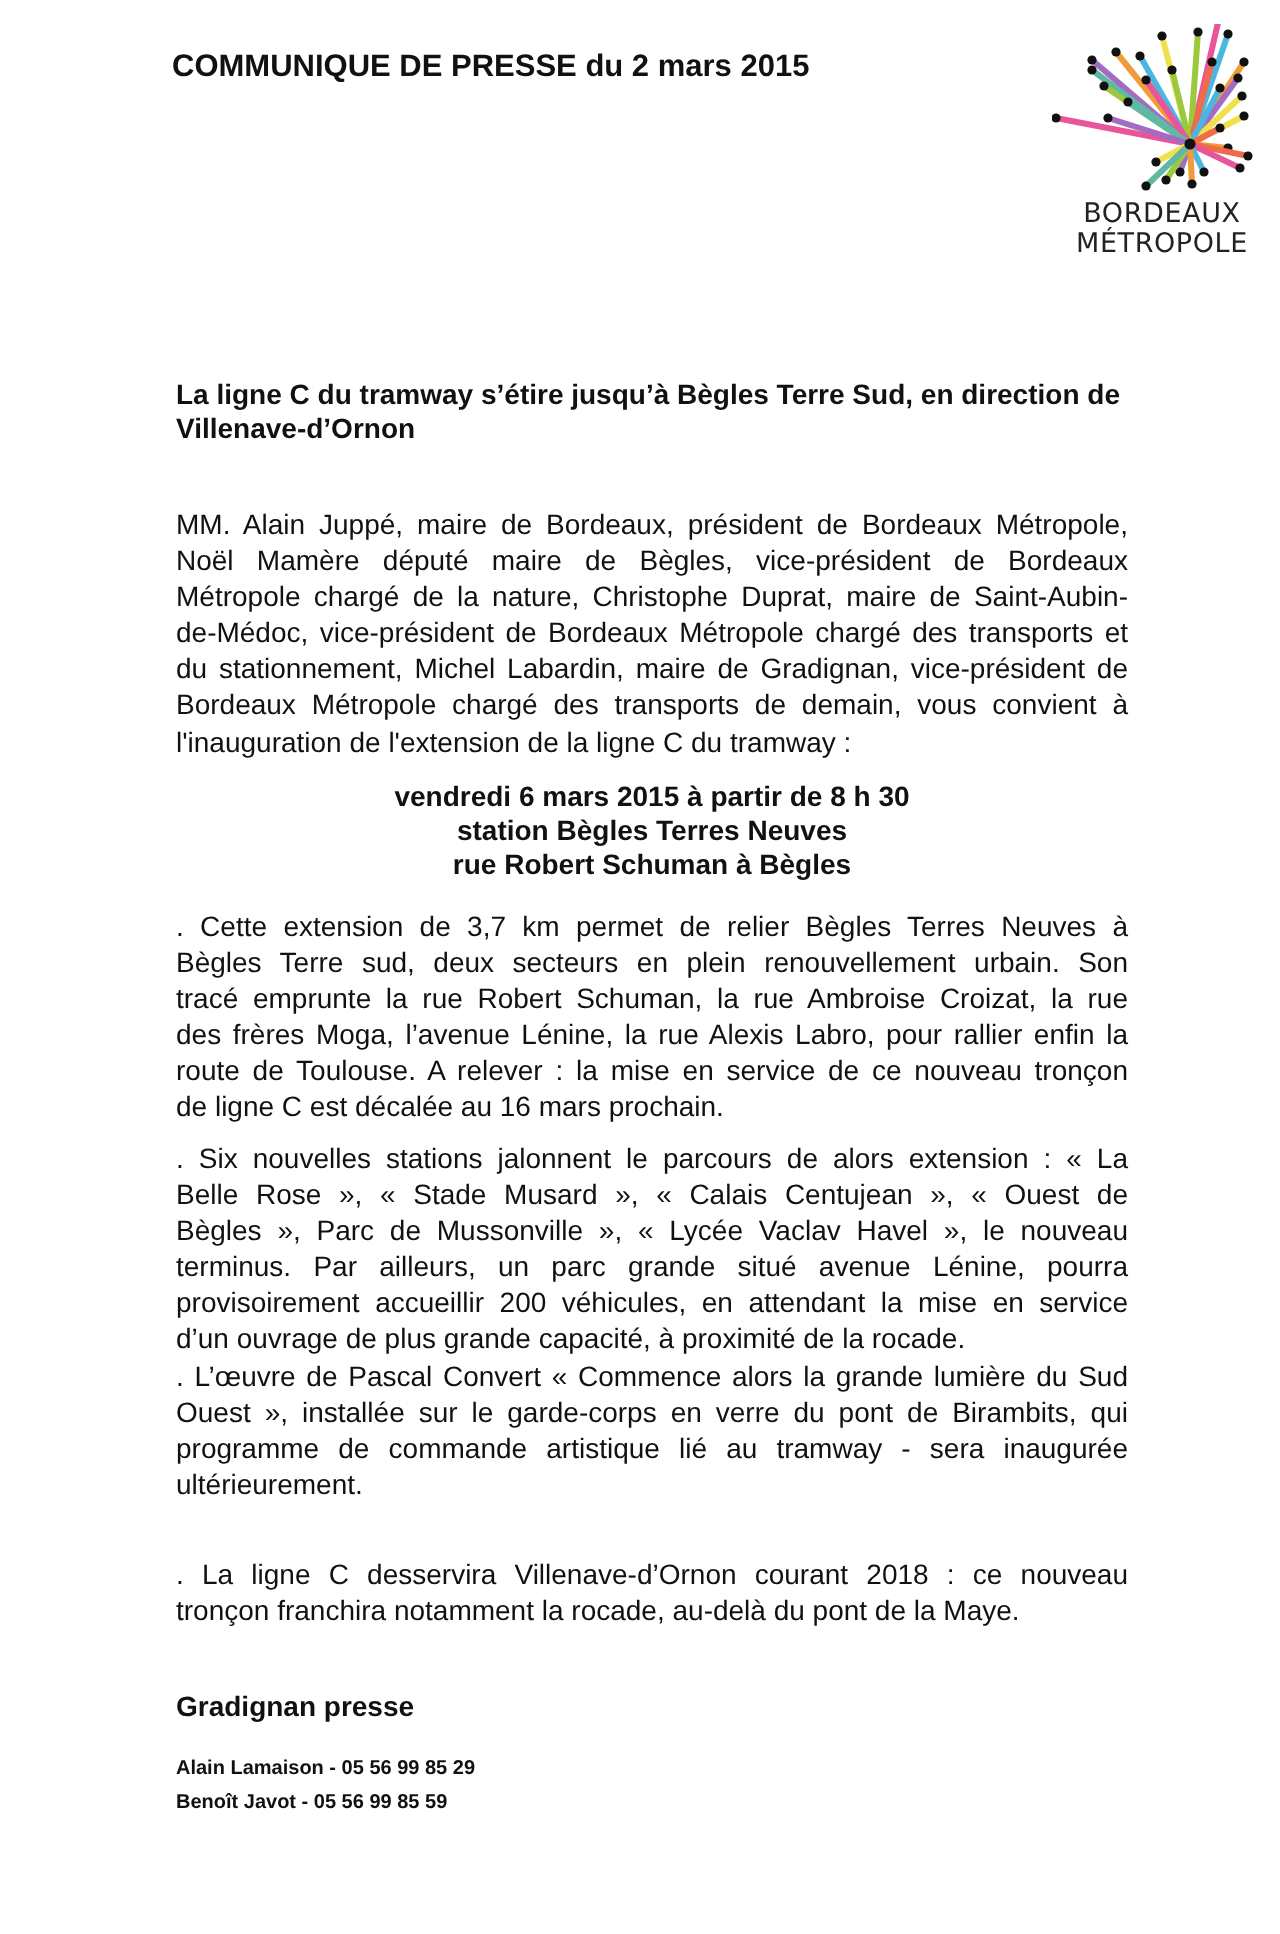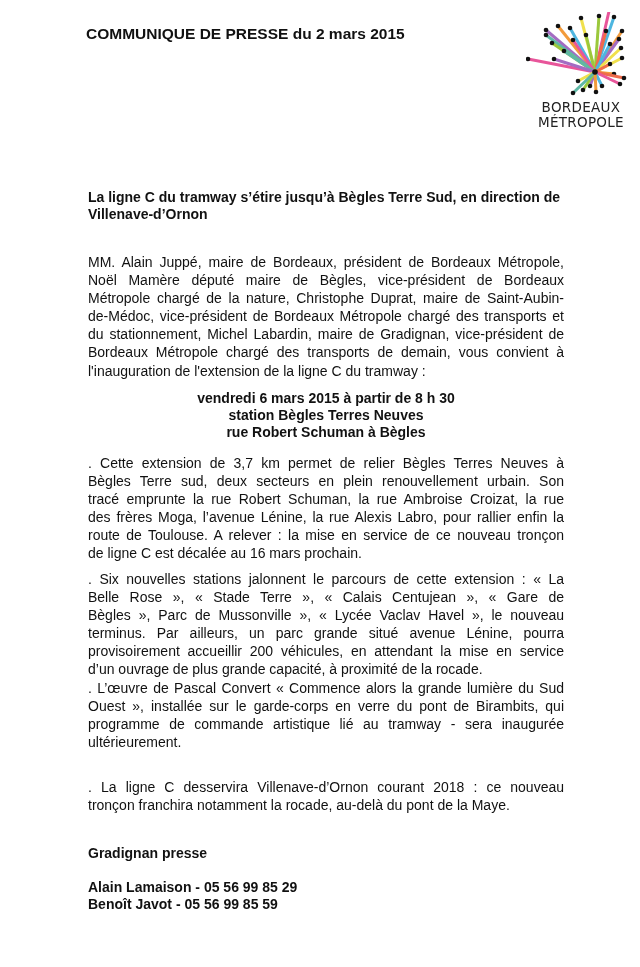--- a/index.html
+++ b/index.html
@@ -9,21 +9,21 @@
     .logo { position: absolute; left: 526px; top: 12px; width: 112px; height: 126px; }
     .logo svg { position: absolute; left: 0; top: 0; }
     .logo-text { position: absolute; left: 12px; top: 88px; font-family: "DejaVu Sans", sans-serif;
       font-size: 13.5px; line-height: 15px; color: #222; letter-spacing: 0.3px; font-weight: normal; text-align: center; }
     .doc-title { position: absolute; left: 88px; top: 189px; width: 476px; font-size: 14px; font-weight: bold; line-height: 17px; }
     .para { position: absolute; left: 88px; width: 476px; font-size: 14px; line-height: 18.1px; text-align: justify; }
     .para span.line { display: block; text-align: justify; text-align-last: justify; }
     .para span.line.last { text-align-last: left; }
     .event { position: absolute; left: 88px; width: 476px; top: 390px; font-size: 14px; font-weight: bold; line-height: 17px; text-align: center; }
     .contacts-heading { position: absolute; left: 88px; top: 845px; font-size: 14px; font-weight: bold; }
-    .contact { position: absolute; left: 88px; font-size: 14px; font-weight: bold; }
+    .contact { position: absolute; left: 88px; font-size: 10px; font-weight: bold; }
   </style>
 </head>
 <body>
 
 <div class="header-title">COMMUNIQUE DE PRESSE du 2 mars 2015</div>
 
 <div class="logo">
   <svg id="logo-svg" width="112" height="88" viewBox="0 0 112 88">
       <line x1="69" y1="60" x2="84" y2="-5" stroke="#e8559a" stroke-width="3"></line>
       <circle cx="84" cy="-5" r="2.3" fill="#111"></circle>
@@ -113,22 +113,22 @@
 
 <div class="para" style="top:454px;">
     <span class="line">. Cette extension de 3,7 km permet de relier Bègles Terres Neuves à</span>
     <span class="line">Bègles Terre sud, deux secteurs en plein renouvellement urbain. Son</span>
     <span class="line">tracé emprunte la rue Robert Schuman, la rue Ambroise Croizat, la rue</span>
     <span class="line">des frères Moga, l’avenue Lénine, la rue Alexis Labro, pour rallier enfin la</span>
     <span class="line">route de Toulouse. A relever : la mise en service de ce nouveau tronçon</span>
     <span class="line last">de ligne C est décalée au 16 mars prochain.</span>
   </div>
 <div class="para" style="top:570px;">
-    <span class="line">. Six nouvelles stations jalonnent le parcours de cette extension : « La</span>
-    <span class="line">Belle Rose », « Stade Terre », « Calais Centujean », « Gare de</span>
+    <span class="line">. Six nouvelles stations jalonnent le parcours de alors extension : « La</span>
+    <span class="line">Belle Rose », « Stade Musard », « Calais Centujean », « Ouest de</span>
     <span class="line">Bègles », Parc de Mussonville », « Lycée Vaclav Havel », le nouveau</span>
     <span class="line">terminus. Par ailleurs, un parc grande situé avenue Lénine, pourra</span>
     <span class="line">provisoirement accueillir 200 véhicules, en attendant la mise en service</span>
     <span class="line last">d’un ouvrage de plus grande capacité, à proximité de la rocade.</span>
   </div>
 <div class="para" style="top:679px;">
     <span class="line">. L’œuvre de Pascal Convert « Commence alors la grande lumière du Sud</span>
     <span class="line">Ouest », installée sur le garde-corps en verre du pont de Birambits, qui</span>
     <span class="line">programme de commande artistique lié au tramway - sera inaugurée</span>
     <span class="line last">ultérieurement.</span>

